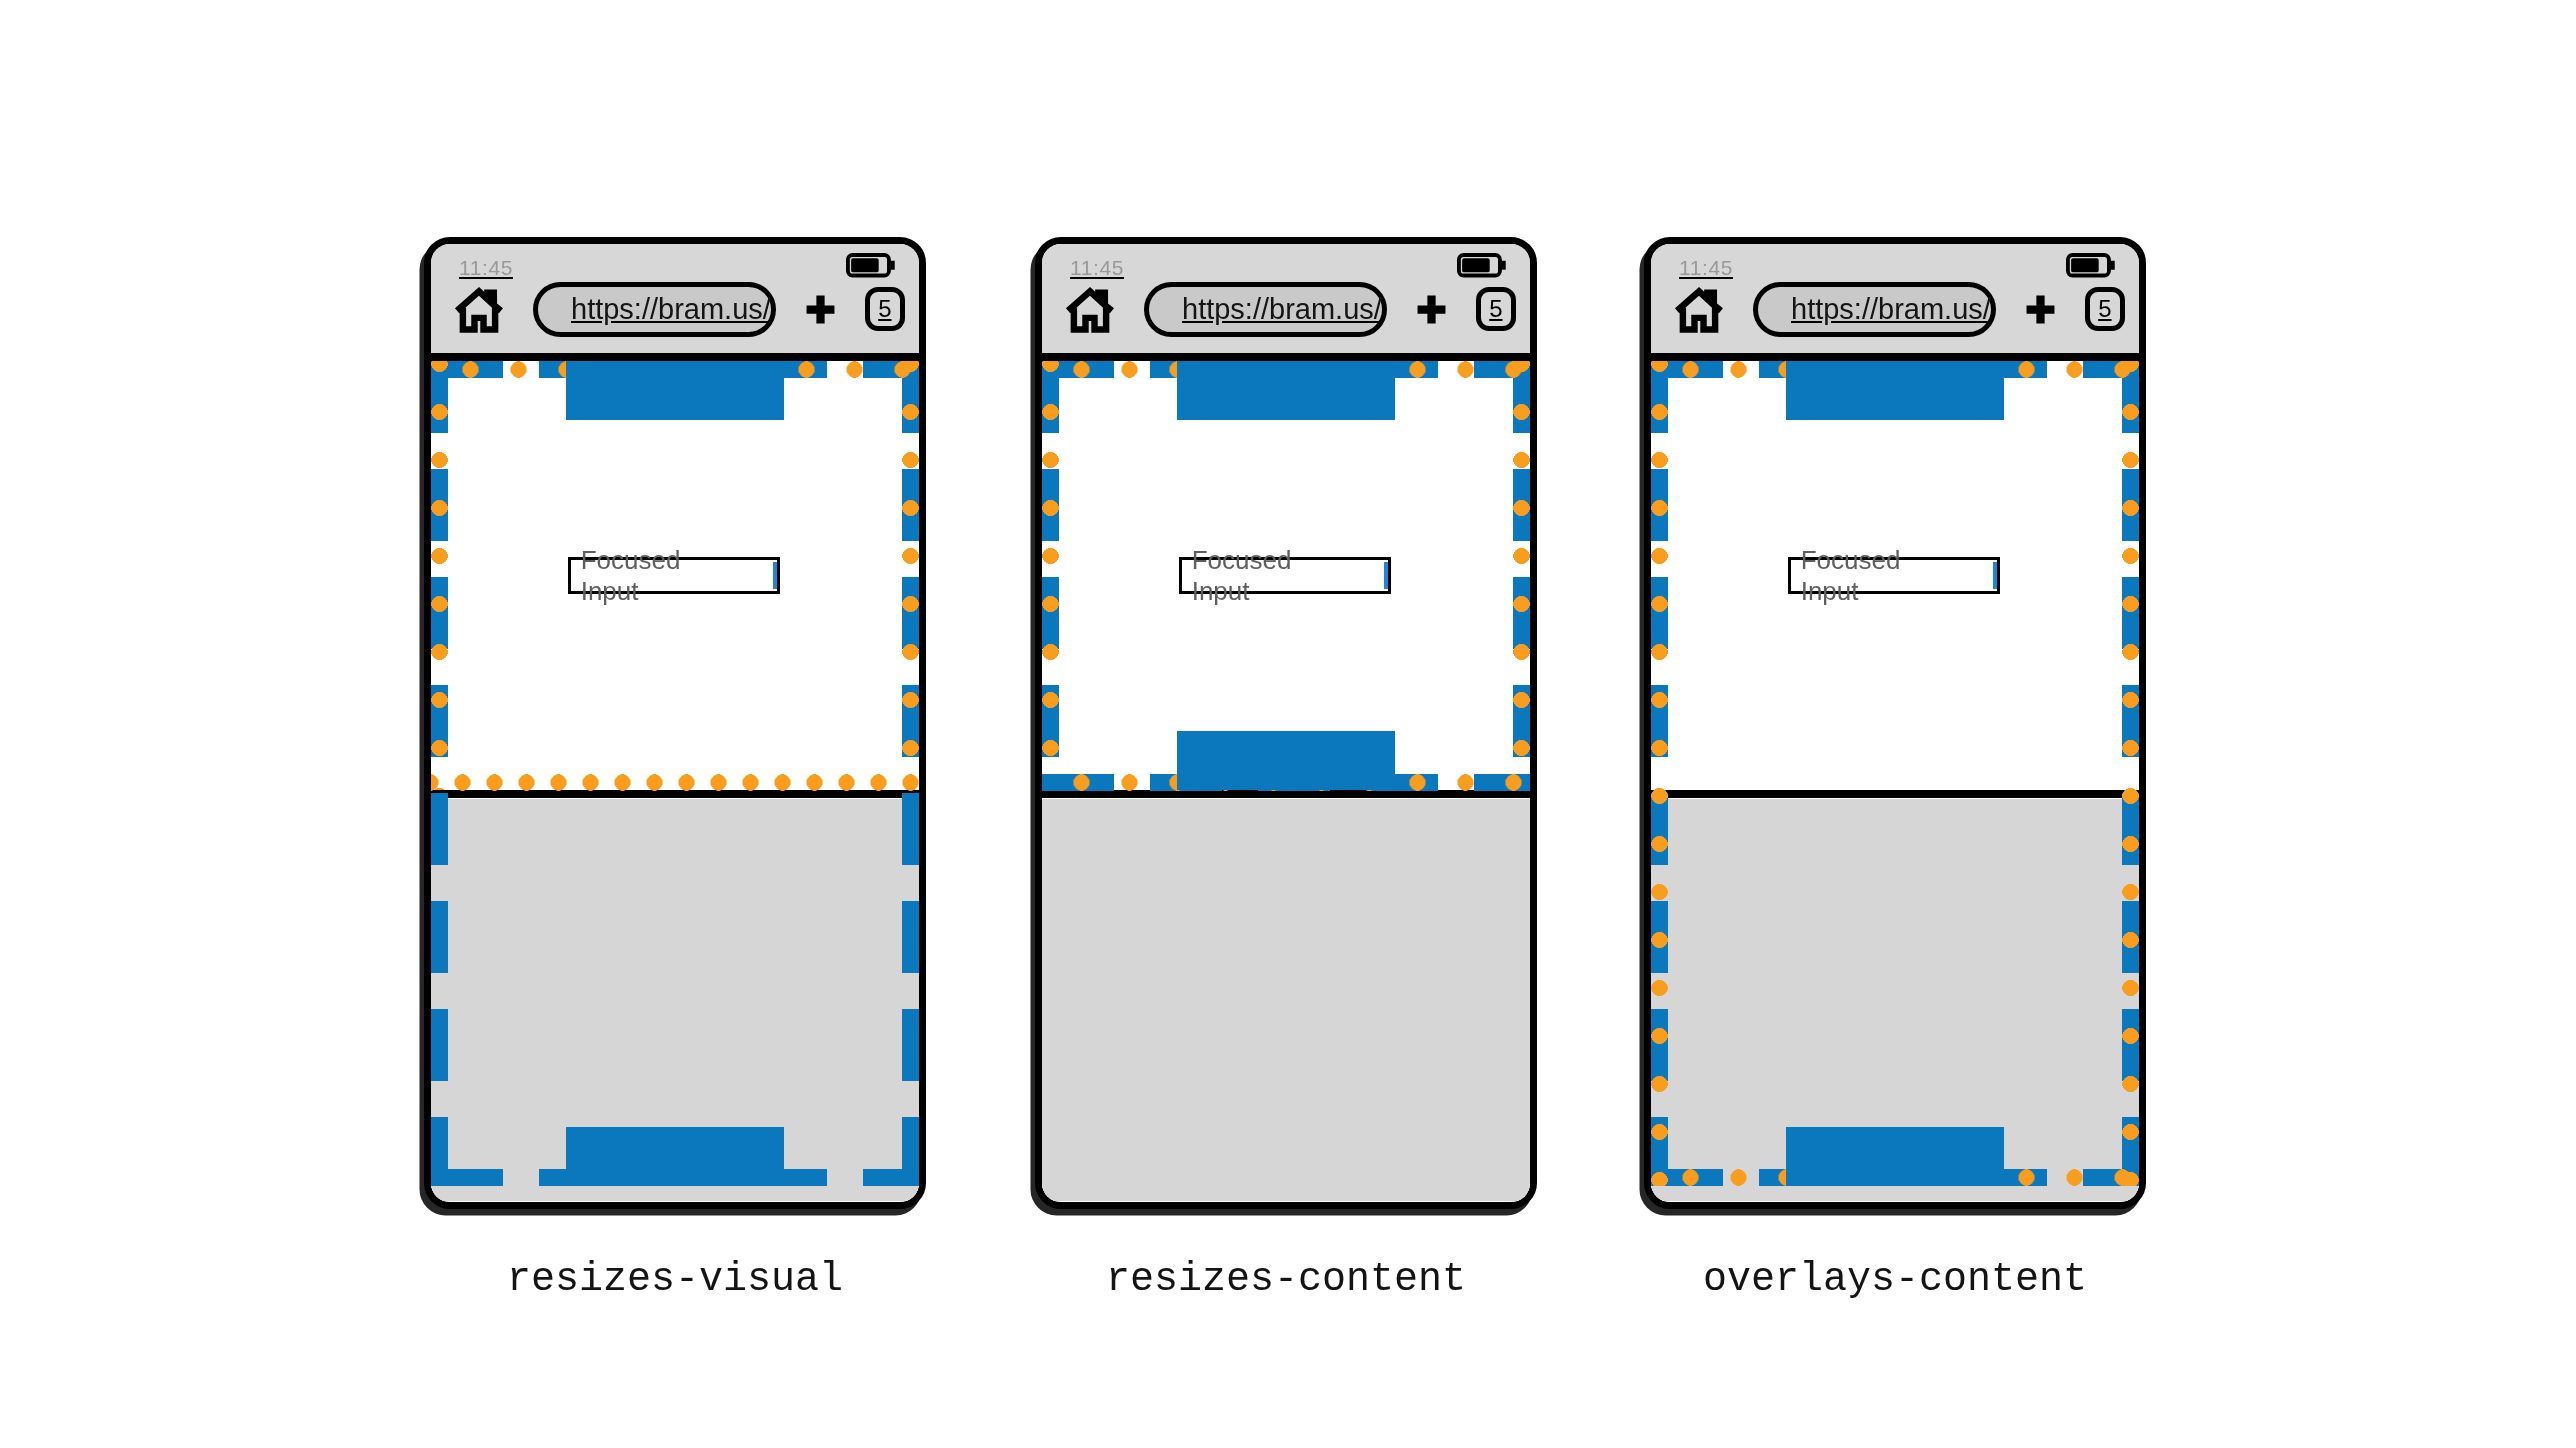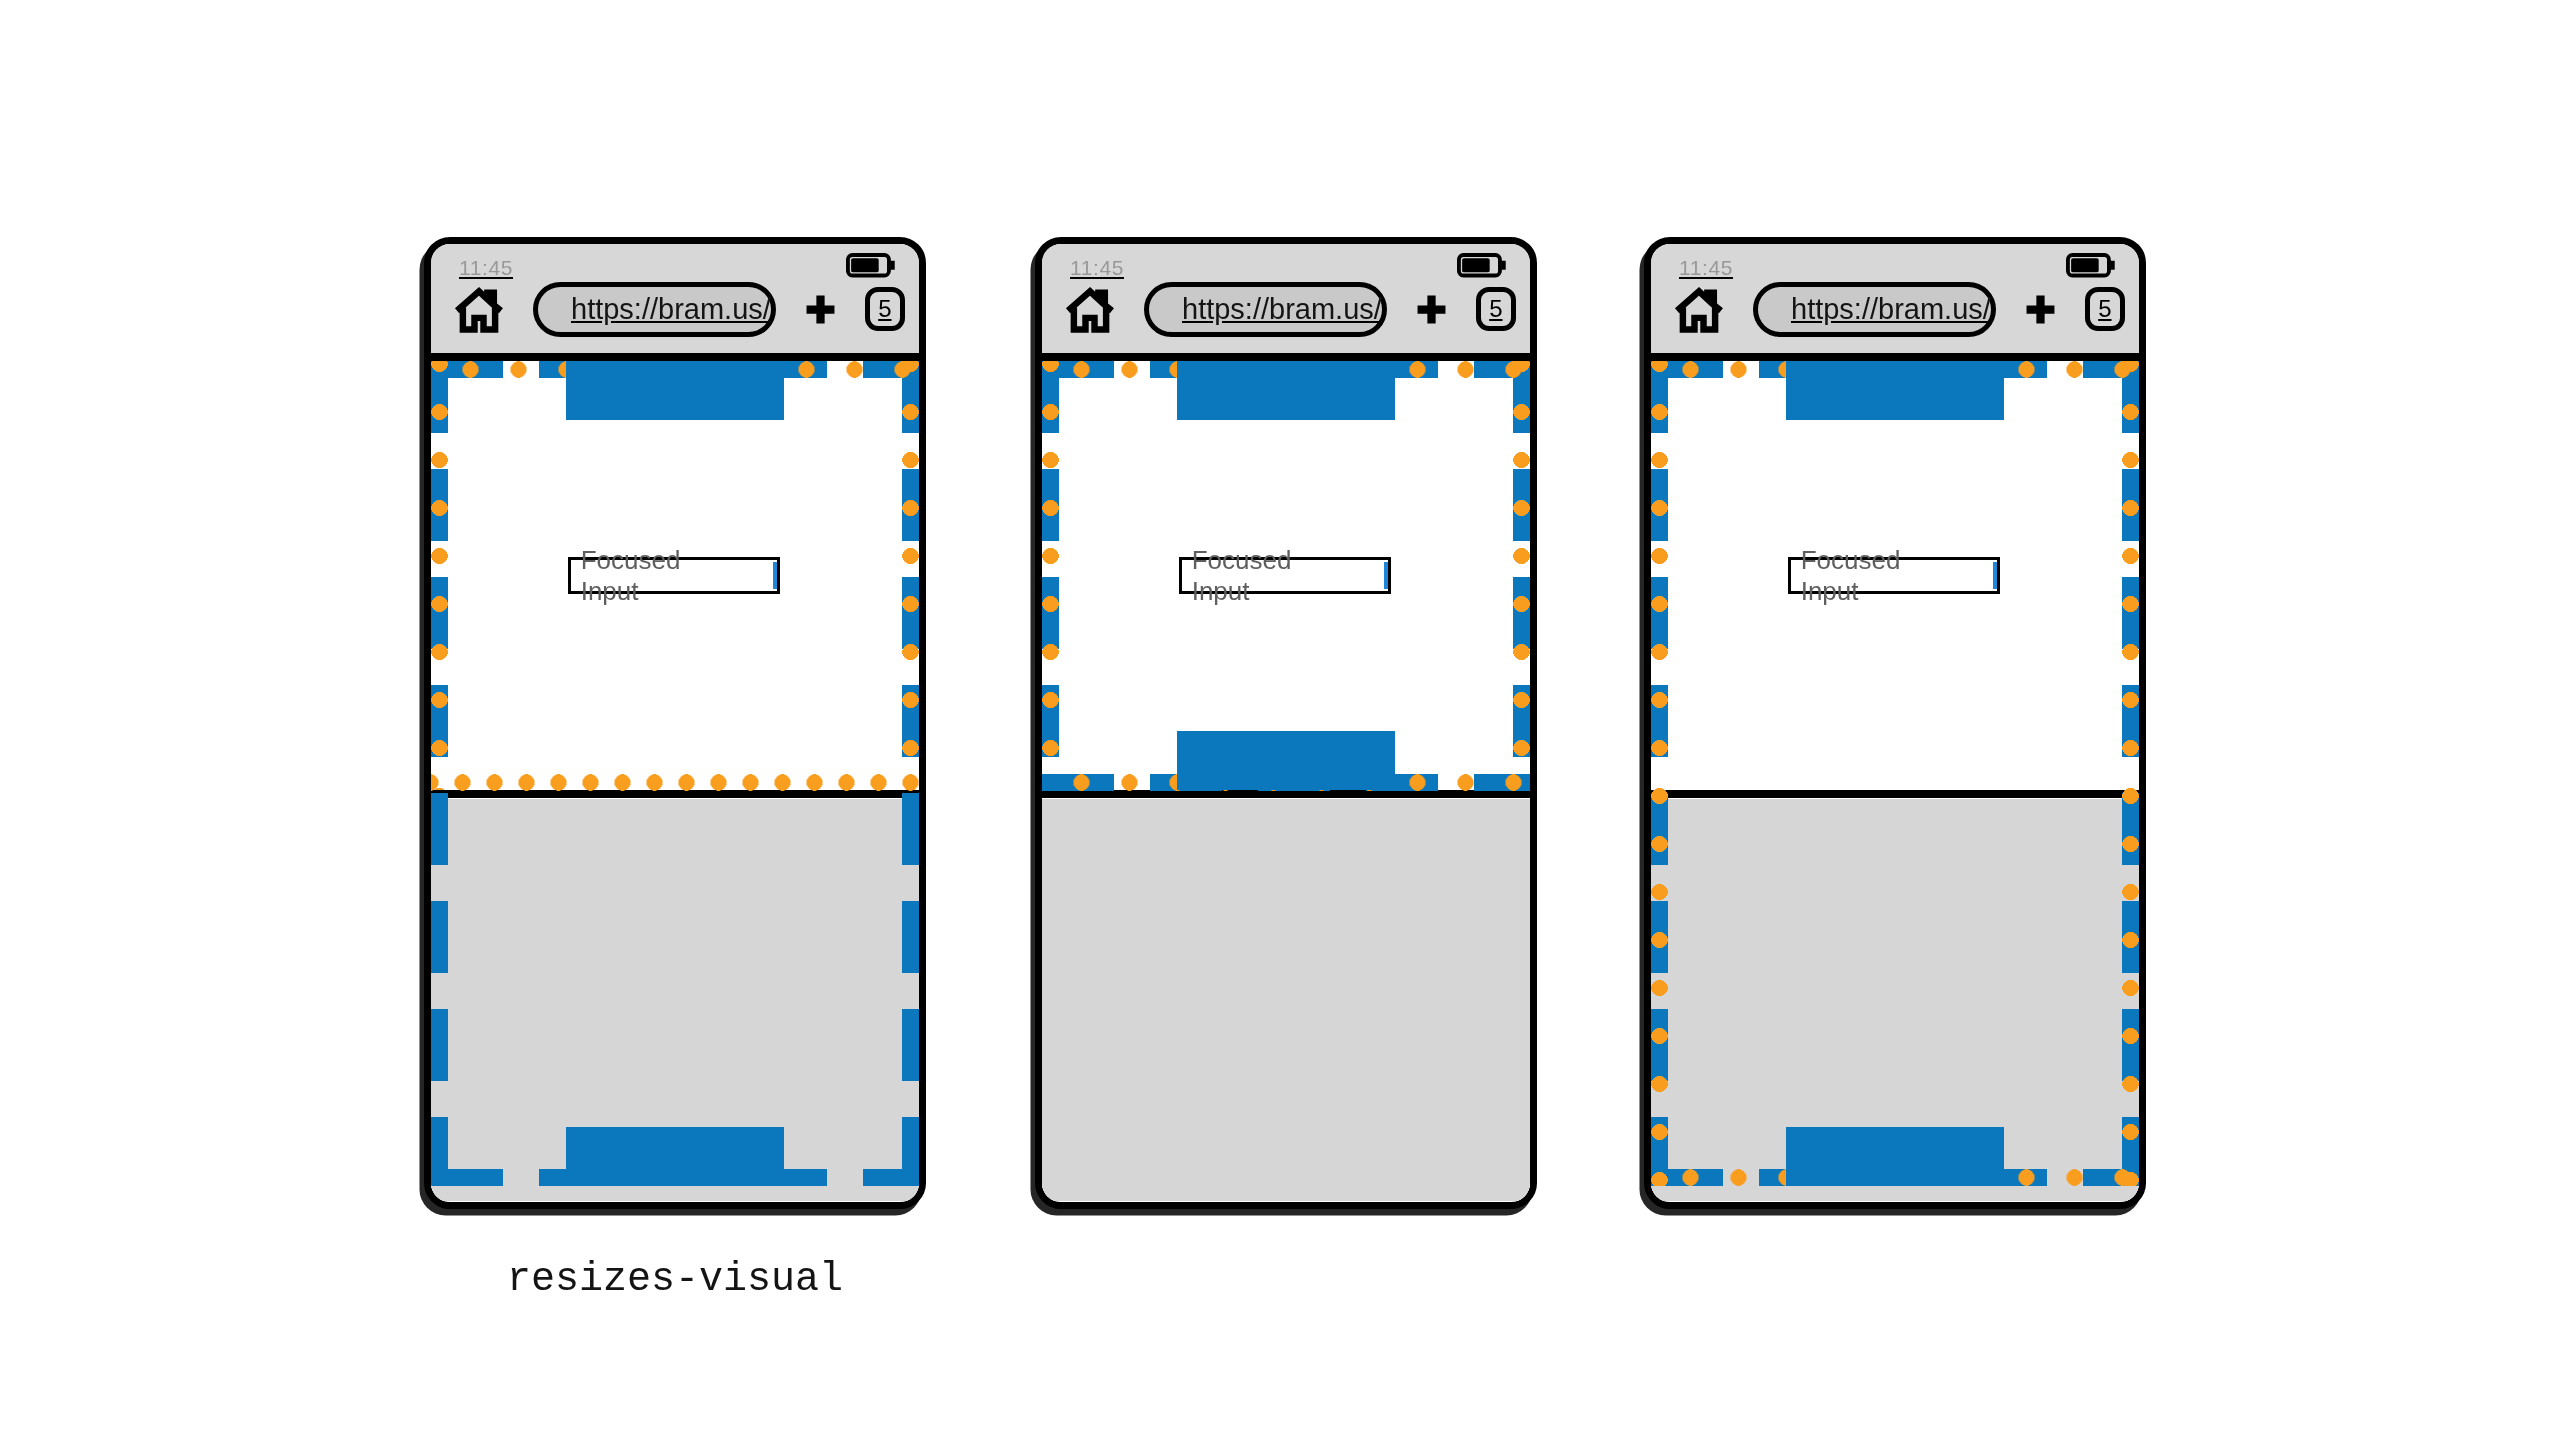--- a/index.html
+++ b/index.html
@@ -241,15 +241,17 @@
       <div class="block header-block"></div>
       <div class="block footer-block"></div>
       <div class="input-box">
         <span>Focused Input</span>
         <span class="caret"></span>
       </div>
     </div>
   </div>
 
   <div class="variant-label" id="label-rv">resizes-visual</div>
+  <div class="variant-label" id="label-rc">resizes-content</div>
+  <div class="variant-label" id="label-oc">overlays-content</div>
 
 </div>
 
 
 </body></html>

